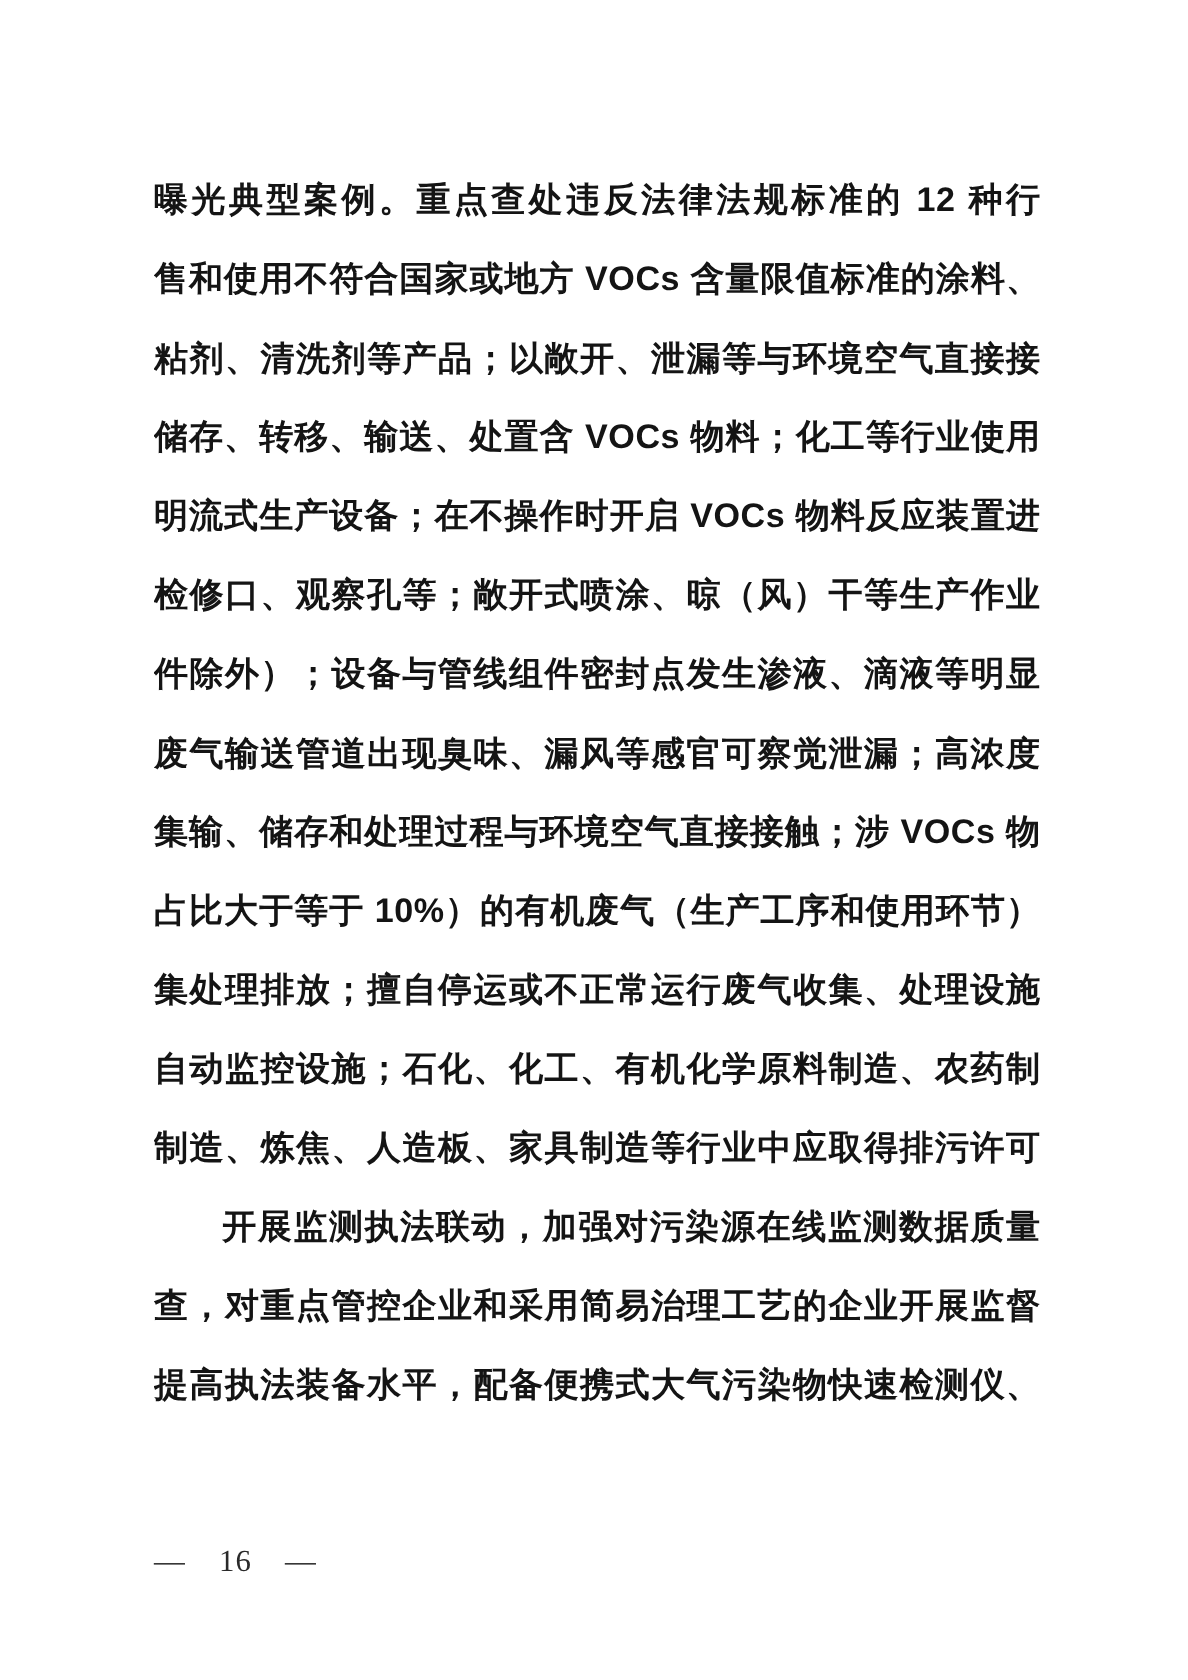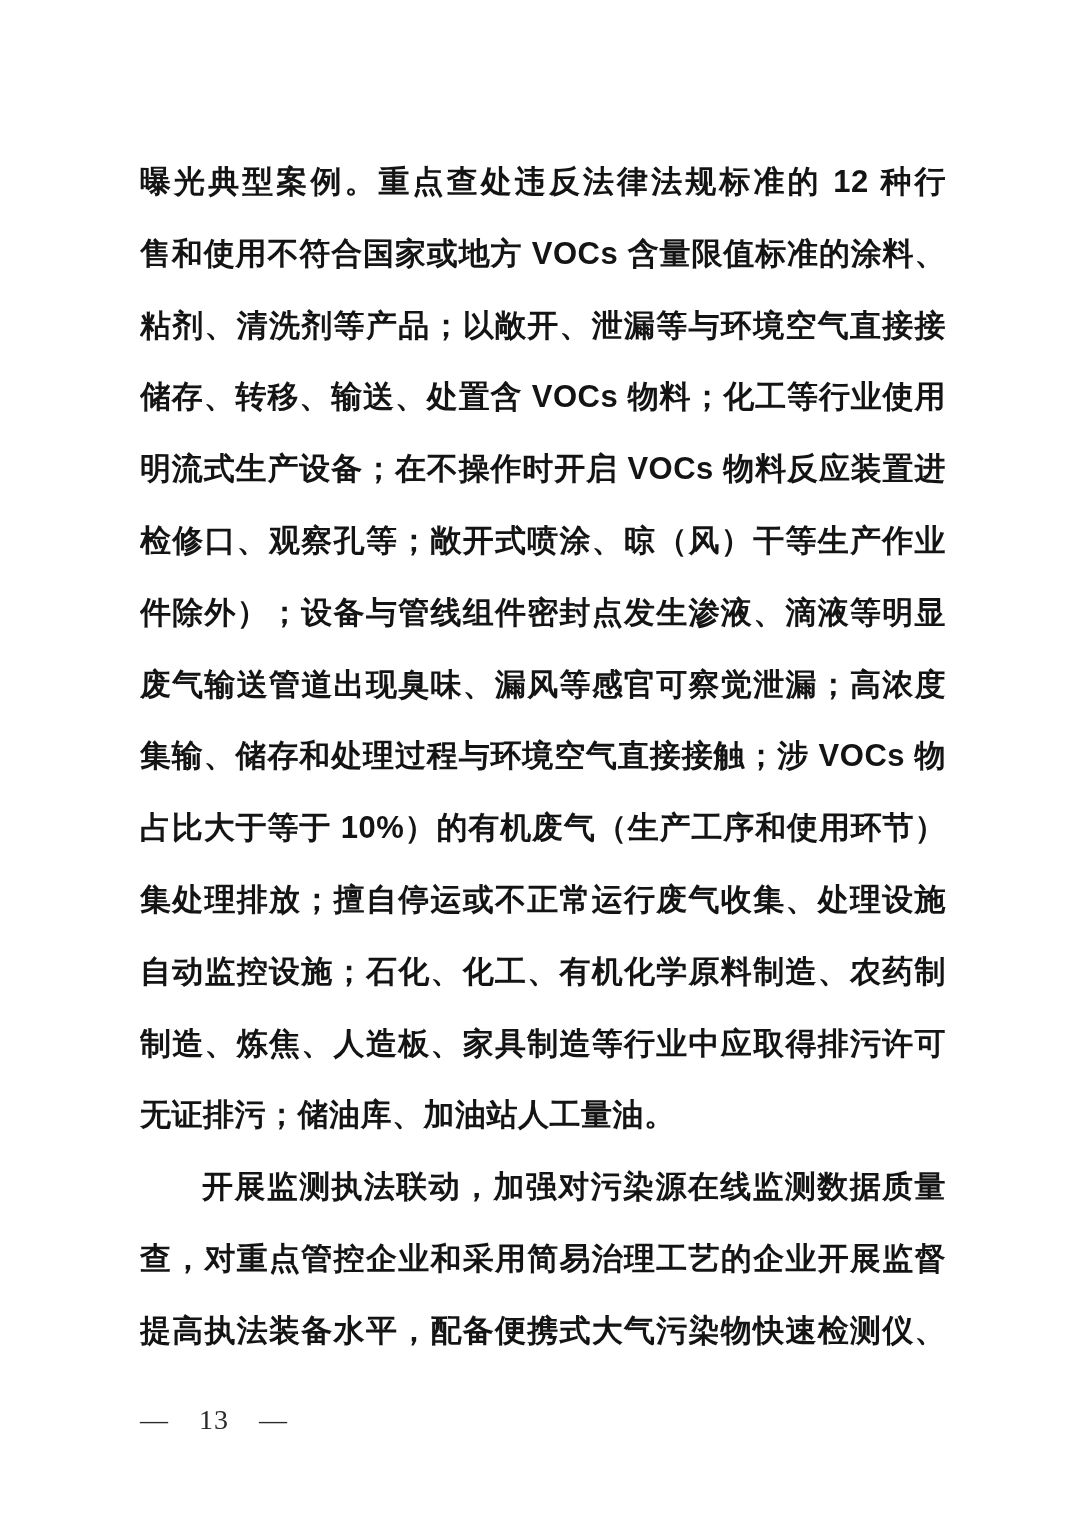--- a/index.html
+++ b/index.html
@@ -60,19 +60,18 @@
     <div class="line">储存、转移、输送、处置含 VOCs 物料；化工等行业使用敞口式、</div>
     <div class="line">明流式生产设备；在不操作时开启 VOCs 物料反应装置进出料口、</div>
     <div class="line">检修口、观察孔等；敞开式喷涂、晾（风）干等生产作业（大型工</div>
     <div class="line">件除外）；设备与管线组件密封点发生渗液、滴液等明显泄漏；有机</div>
     <div class="line">废气输送管道出现臭味、漏风等感官可察觉泄漏；高浓度有机废水</div>
     <div class="line">集输、储存和处理过程与环境空气直接接触；涉 VOCs 物料（质量</div>
     <div class="line">占比大于等于 10%）的有机废气（生产工序和使用环节）不经过收</div>
     <div class="line">集处理排放；擅自停运或不正常运行废气收集、处理设施及 VOCs</div>
     <div class="line">自动监控设施；石化、化工、有机化学原料制造、农药制造、肥料</div>
     <div class="line">制造、炼焦、人造板、家具制造等行业中应取得排污许可证的企业</div>
-    <div class="line para-end">无证排污；储油库、加油站人工量油。</div>
     <div class="line indent">开展监测执法联动，加强对污染源在线监测数据质量比对性检</div>
     <div class="line">查，对重点管控企业和采用简易治理工艺的企业开展监督性抽测。</div>
     <div class="line">提高执法装备水平，配备便携式大气污染物快速检测仪、VOCs 泄漏</div>
   </div>
-  <div class="footer">— 13 —</div>
+  <div class="footer">— 16 —</div>
 </div>
 
 </body></html>

